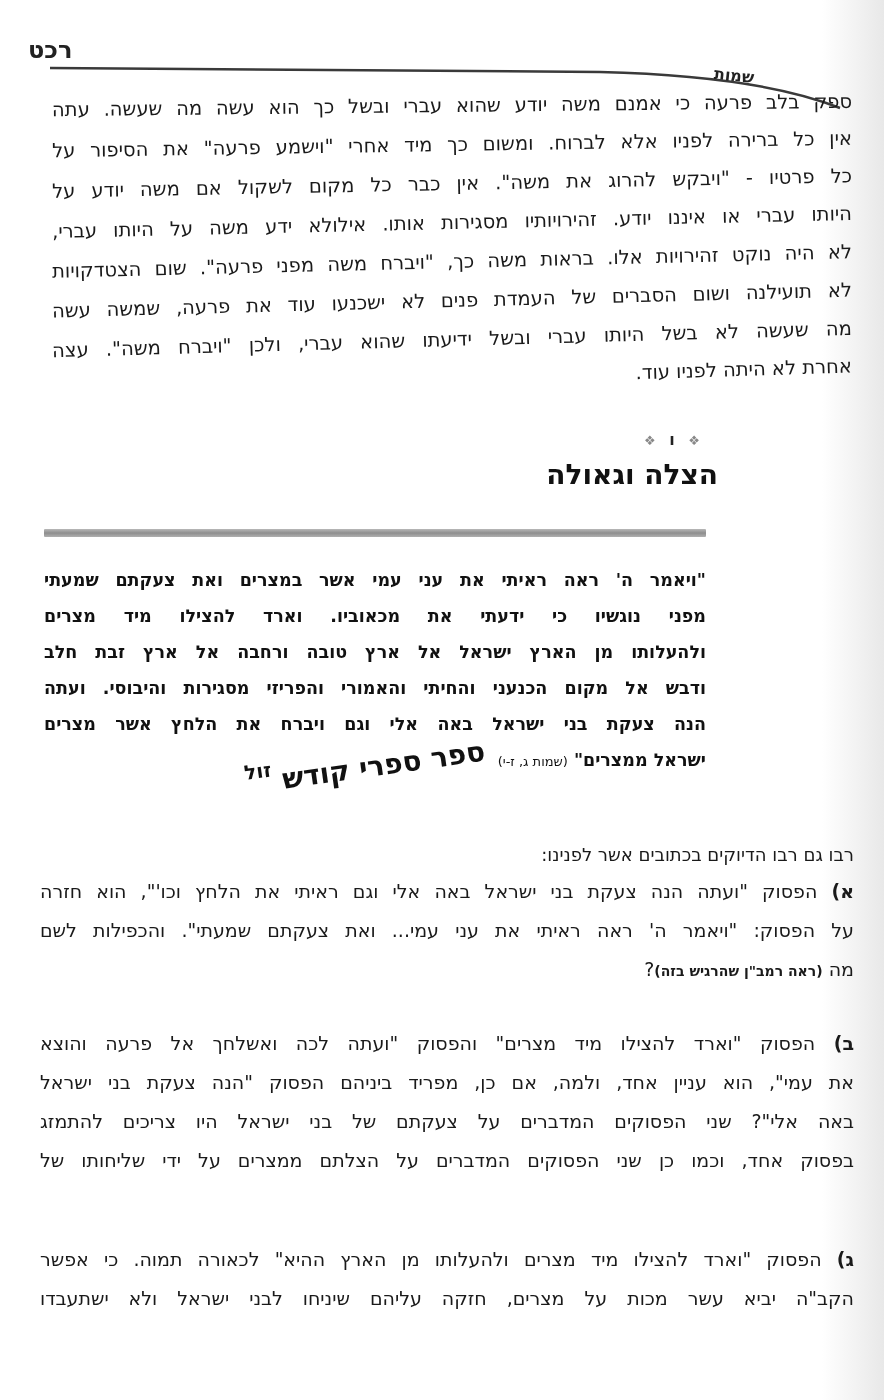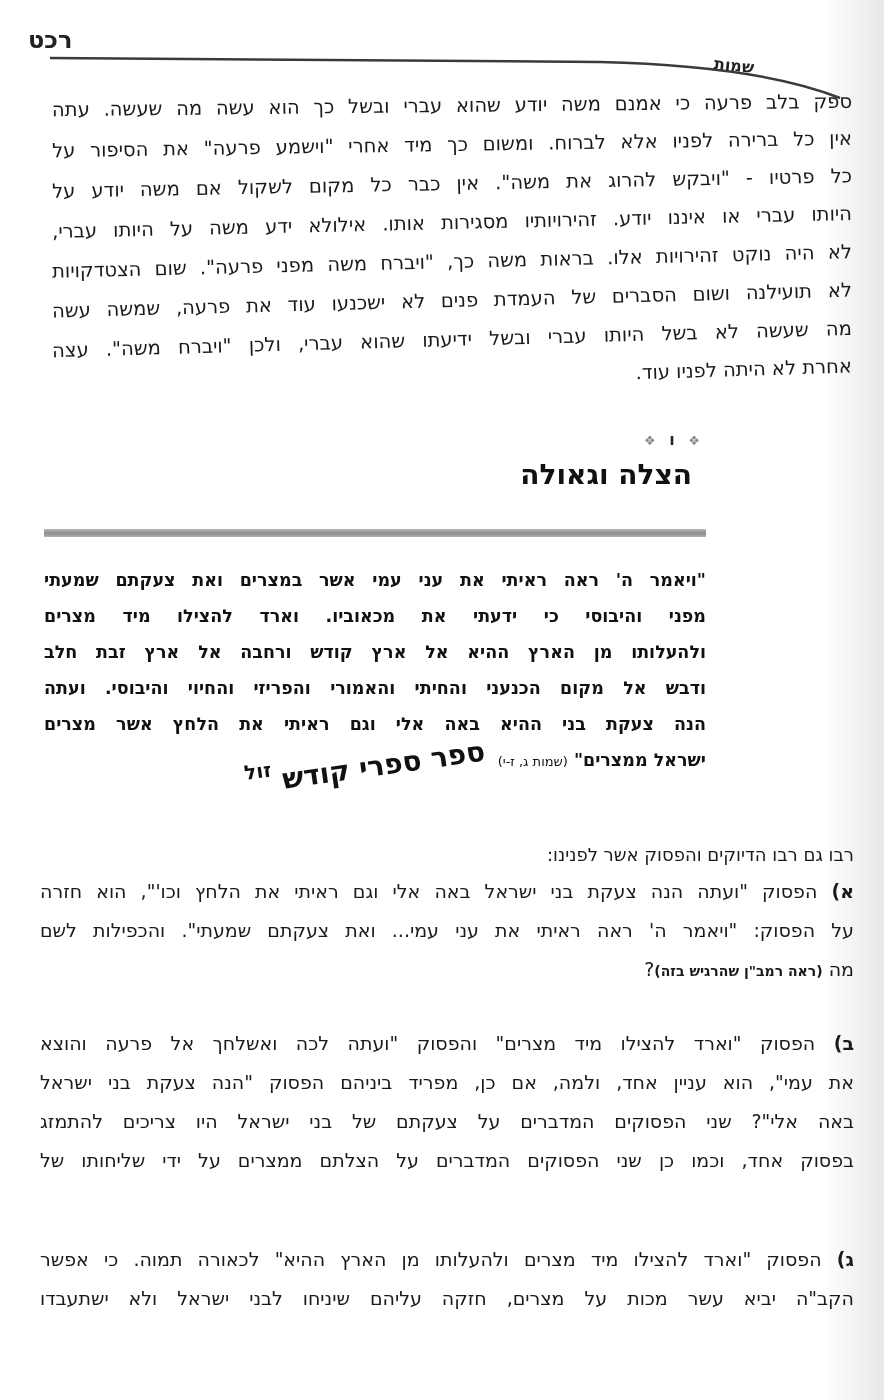--- a/index.html
+++ b/index.html
@@ -16,21 +16,21 @@
       color: #1a1a1a;
     }
     .page {
       position: absolute;
       inset: 0;
       background: linear-gradient(90deg, #ffffff 0%, #ffffff 93%, #f2f2f2 97%, #e8e8e8 100%);
     }
     
     .running-head {
       position: absolute;
-      top: 0;
+      top: 10px;
       left: 0;
       width: 806px;
       height: 110px;
     }
     .page-number {
       position: absolute;
       left: 28px;
       top: 26px;
       font-size: 24px;
       font-weight: bold;
@@ -95,21 +95,21 @@
       direction: rtl;
       color: #222;
       letter-spacing: 4px;
     }
     .section-marker .diamond {
       color: #888;
       font-size: 13px;
     }
     .section-title {
       position: absolute;
-      right: 192px;
+      right: 166px;
       top: 458px;
       font-size: 28px;
       font-weight: bold;
       direction: rtl;
       color: #111;
       font-family: "DejaVu Sans", sans-serif;
     }
     .section-rule {
       position: absolute;
       left: 44px;
@@ -211,36 +211,36 @@
   <div class="section-marker">
     <span class="diamond">❖</span>
     <span>ו</span>
     <span class="diamond">❖</span>
   </div>
   <div class="section-title">הצלה וגאולה</div>
   <div class="section-rule"></div>
 
   <div class="text-block quote">
     <span class="line">"ויאמר ה' ראה ראיתי את עני עמי אשר במצרים ואת צעקתם שמעתי</span>
-    <span class="line">מפני והיבוסי כי ידעתי את מכאוביו. וארד להצילו מיד מצרים</span>
-    <span class="line">ולהעלותו מן הארץ ההיא אל ארץ קודש ורחבה אל ארץ זבת חלב</span>
-    <span class="line">ודבש אל מקום הכנעני והחיתי והאמורי והפריזי והחיוי והיבוסי. ועתה</span>
-    <span class="line">הנה צעקת בני ההיא באה אלי וגם ראיתי את הלחץ אשר מצרים</span>
+    <span class="line">מפני נוגשיו כי ידעתי את מכאוביו. וארד להצילו מיד מצרים</span>
+    <span class="line">ולהעלותו מן הארץ ישראל אל ארץ טובה ורחבה אל ארץ זבת חלב</span>
+    <span class="line">ודבש אל מקום הכנעני והחיתי והאמורי והפריזי מסגירות והיבוסי. ועתה</span>
+    <span class="line">הנה צעקת בני ישראל באה אלי וגם ויברח את הלחץ אשר מצרים</span>
     <span class="line last">
       <span>ישראל ממצרים"</span>
       <span class="citation">(שמות ג, ז-י)</span>
     </span>
   </div>
 
   <div class="stamp">
     <span>ספר ספרי קודש</span>
     <span class="small">זול</span>
   </div>
 
-  <div class="text-block lead">רבו גם רבו הדיוקים והפסוק אשר לפנינו:</div>
+  <div class="text-block lead">רבו גם רבו הדיוקים בכתובים אשר לפנינו:</div>
 
   <div class="text-block q-a">
     <span class="line">
       <span class="q-label">א)</span>
       <span>הפסוק "ועתה הנה צעקת בני ישראל באה אלי וגם ראיתי את הלחץ וכו'", הוא חזרה</span>
     </span>
     <span class="line">על הפסוק: "ויאמר ה' ראה ראיתי את עני עמי... ואת צעקתם שמעתי". והכפילות לשם</span>
     <span class="line last">
       <span>מה</span>
       <span class="small-note">(ראה רמב"ן שהרגיש בזה)</span><span>?</span>

